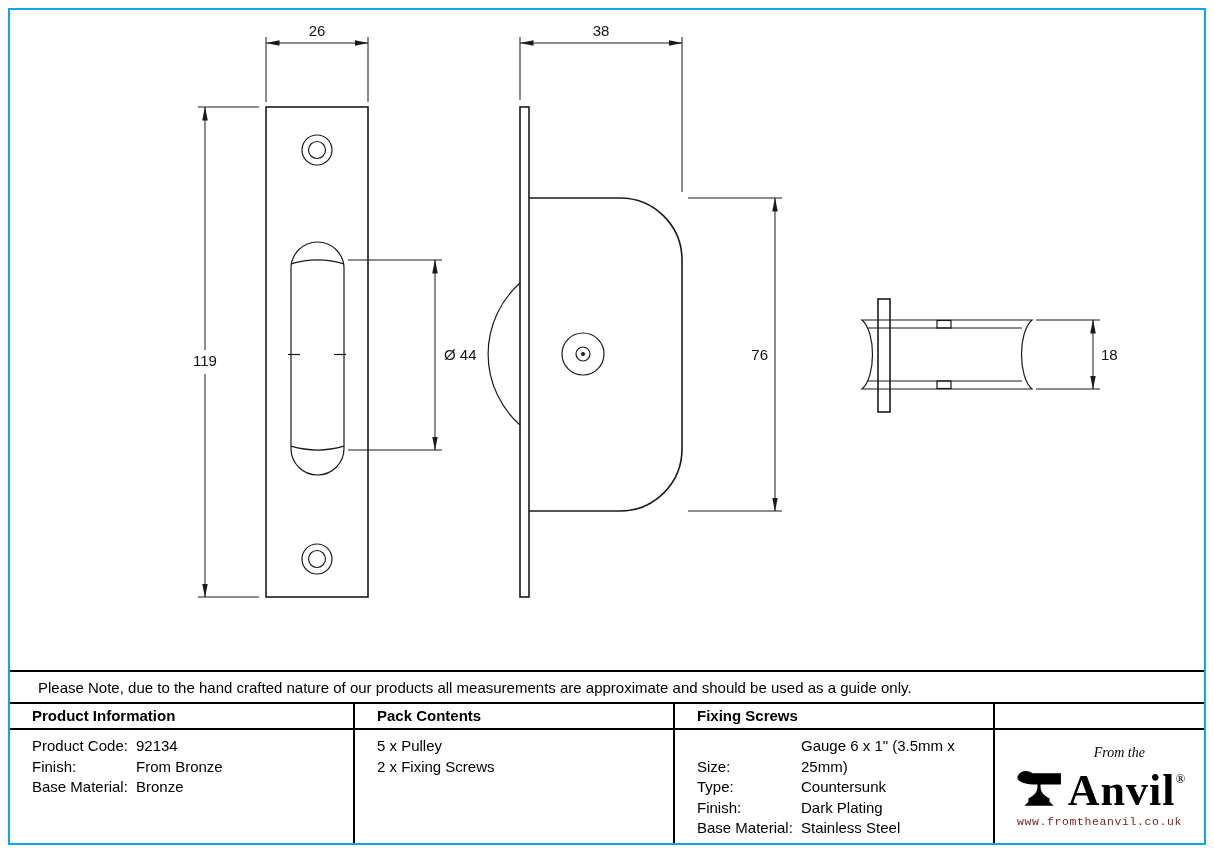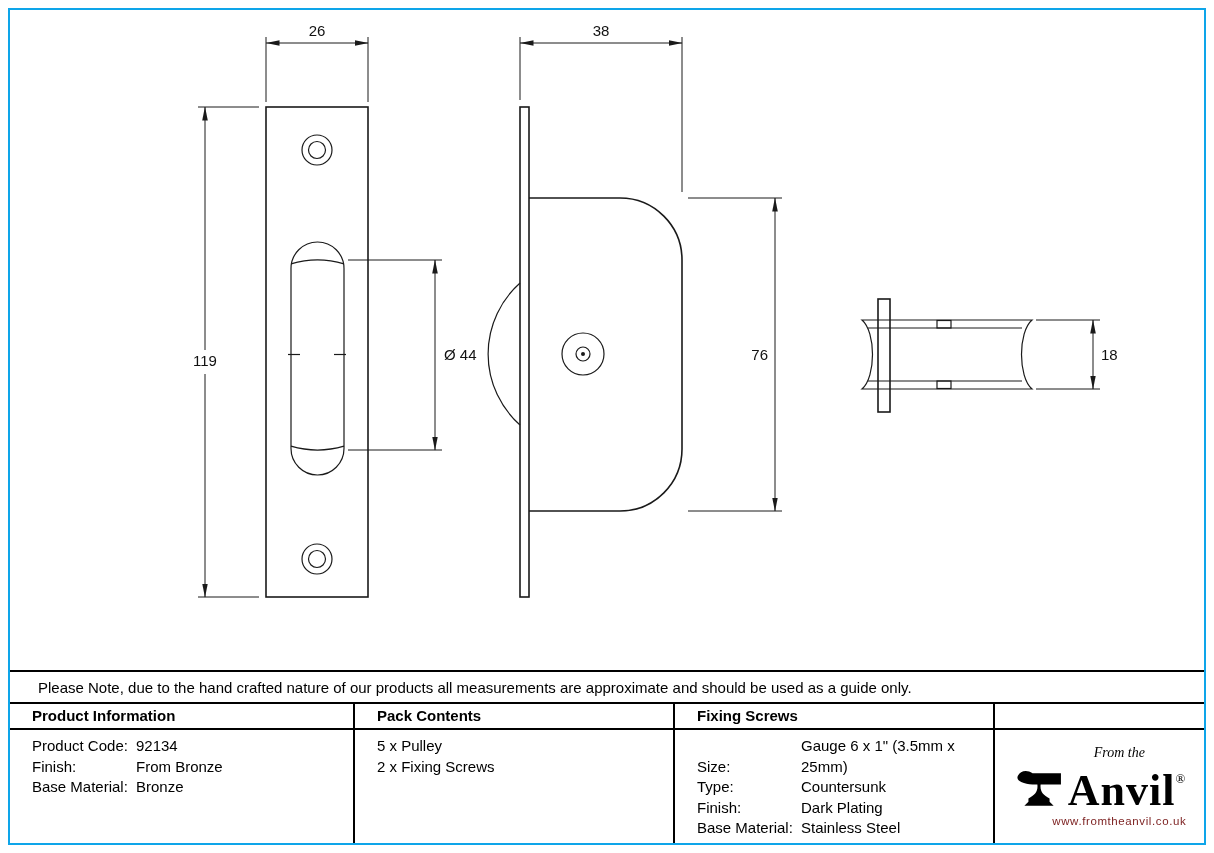--- a/index.html
+++ b/index.html
@@ -61,25 +61,24 @@
   }
   .brand {
     font-family: "Liberation Serif", serif;
     font-weight: bold;
     font-size: 44px;
     line-height: 38px;
     letter-spacing: 1px;
   }
   .reg { font-size: 13px; vertical-align: 22px; font-weight: normal; }
   .logo-url {
-    font-family: Liberation Sans, sans-serif;
+    font-family: Liberation Mono, monospace;
     font-size: 11.5px;
     letter-spacing: 0.6px;
     margin-top: 5px;
-    text-align: right;
   }
 
   
   .obj { fill: none; stroke: #1a1a1a; stroke-width: 1.6; }
   .obj-thin { fill: none; stroke: #1a1a1a; stroke-width: 1.2; }
   .dim { fill: none; stroke: #1a1a1a; stroke-width: 1; }
   .dim-text {
     font-family: "Liberation Sans", sans-serif;
     font-size: 15px;
     fill: #111;

